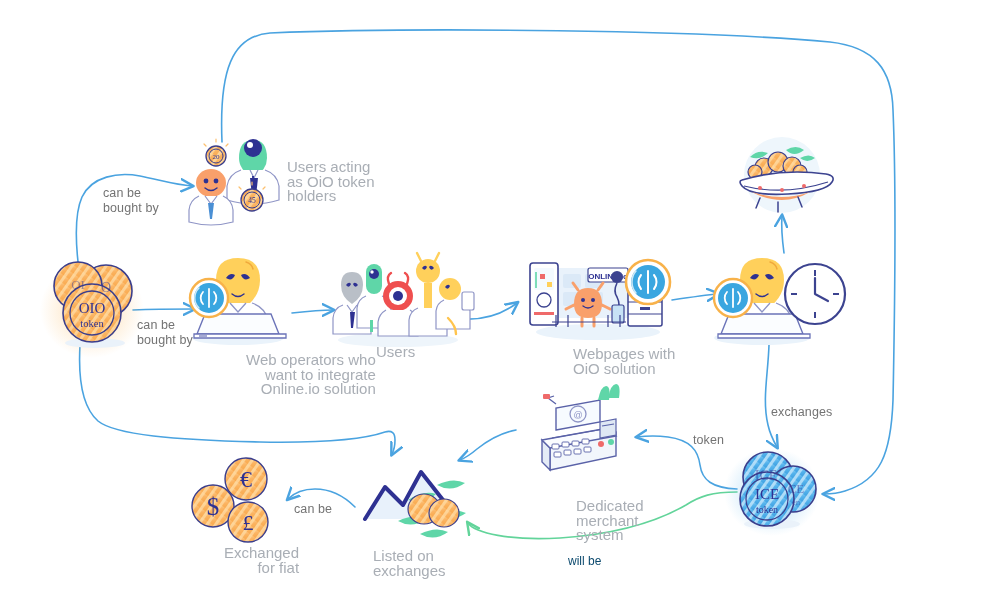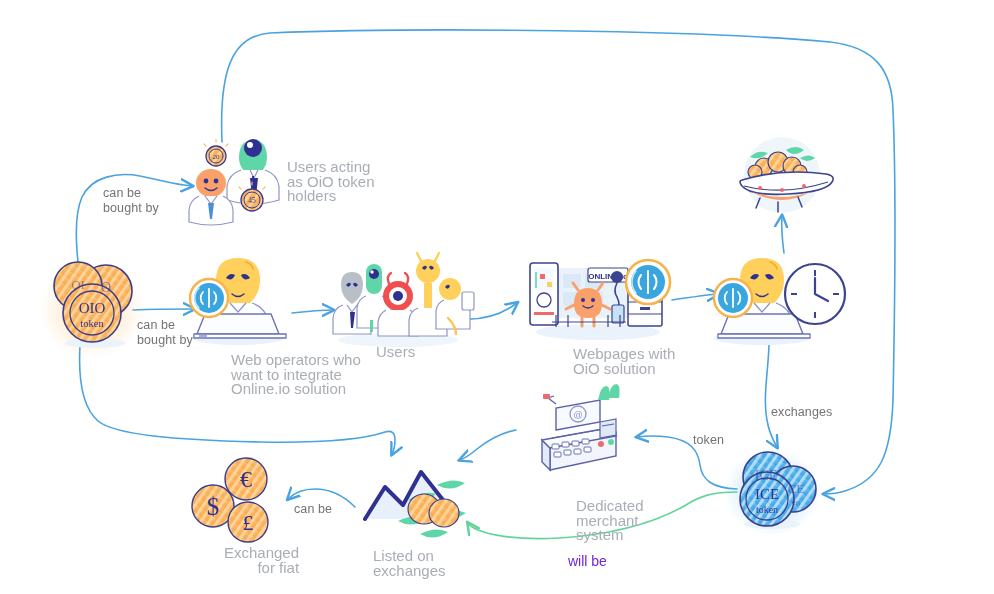--- a/index.html
+++ b/index.html
@@ -2,21 +2,21 @@
 <html><head>
 <meta charset="utf-8">
 <style>
   html,body{margin:0;padding:0;background:#ffffff;}
   body{width:994px;height:594px;overflow:hidden;font-family:"Liberation Sans",sans-serif;}
   #stage{position:relative;width:994px;height:594px;background:#fff;}
   svg.layer{position:absolute;left:0;top:0;width:994px;height:594px;overflow:visible;}
   .flow{fill:none;stroke:#4aa3e0;stroke-width:1.6;stroke-linecap:round;}
   .flow-g{fill:none;stroke:#62d49a;stroke-width:1.6;stroke-linecap:round;}
   .lbl{position:absolute;color:#737373;font-size:12.5px;line-height:15px;letter-spacing:.1px;white-space:pre;}
-  .lbl-g{position:absolute;color:#6d28d9;font-size:14px;line-height:15px;white-space:pre;}
+  .lbl-g{position:absolute;color:#0c4a6e;font-size:12px;line-height:15px;white-space:pre;}
   .cap{position:absolute;color:#a9aeb5;font-size:15px;line-height:14.5px;white-space:pre;}
   .cap-dark{position:absolute;color:#8d939b;font-size:11px;line-height:15px;white-space:pre;}
   .cap-dark b{color:#59606a;font-weight:bold;}
 </style>
 </head>
 <body>
 
 <div id="stage">
 
   <svg class="layer" viewBox="0 0 994 594">
@@ -389,21 +389,21 @@
   <div class="lbl" style="left:771px;top:405px;">exchanges</div>
 
   <div class="lbl" style="left:693px;top:433px;">token</div>
 
   <div class="lbl-g" style="left:568px;top:554px;">will be</div>
 
   <div class="lbl" style="left:294px;top:502px;">can be</div>
 
   <div class="cap" style="left:287px;top:160px;">Users acting<br>as OiO token<br>holders</div>
 
-  <div class="cap" style="left:231px;top:353px;">Web operators who<br>want to integrate<br>Online.io solution</div>
+  <div class="cap" style="left:246px;top:353px;text-align:right;">Web operators who<br>want to integrate<br>Online.io solution</div>
 
   <div class="cap" style="left:376px;top:345px;">Users</div>
 
   <div class="cap" style="left:573px;top:347px;">Webpages with<br>OiO solution</div>
 
   <div class="cap" style="left:576px;top:499px;">Dedicated<br>merchant<br>system</div>
 
   <div class="cap" style="left:373px;top:549px;">Listed on<br>exchanges</div>
 
   <div class="cap" style="left:224px;top:546px;text-align:right;">Exchanged<br>for fiat</div>

